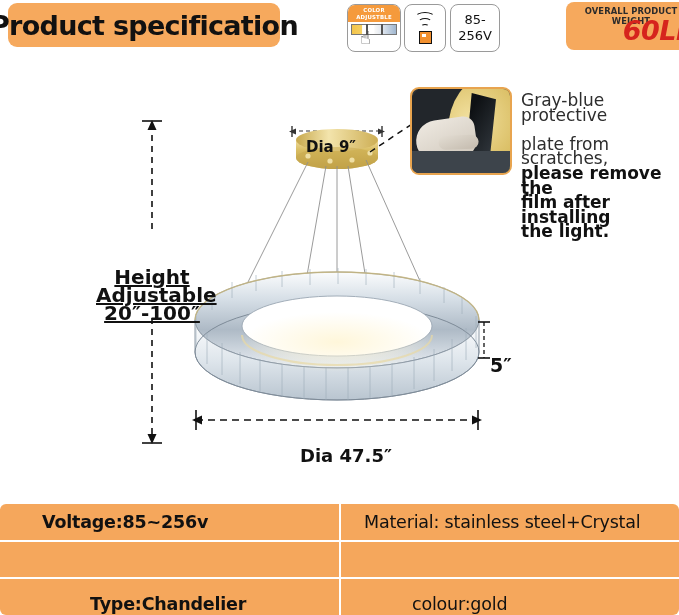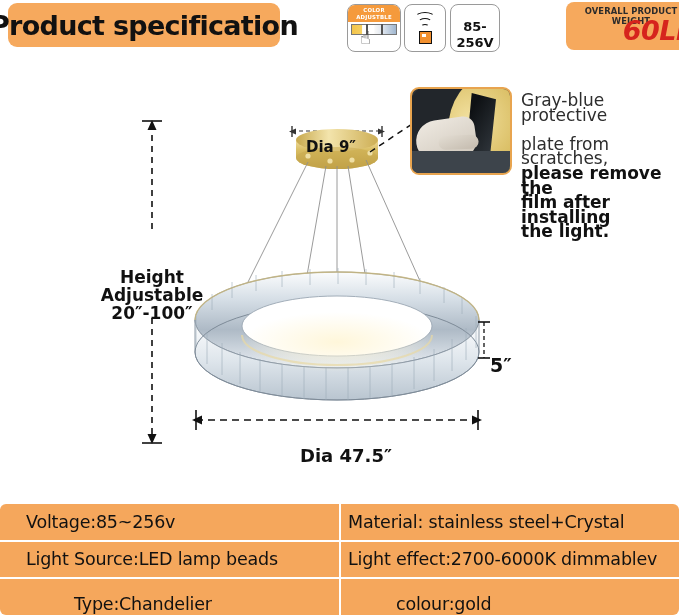--- a/index.html
+++ b/index.html
@@ -108,23 +108,23 @@
     background: #f2902f; border: 1.4px solid #111;
     box-sizing: border-box; position: relative;
   }
   .rbody::after {
     content: ""; position: absolute; left: 2px; top: 1.5px;
     width: 4px; height: 3px; background: #ffffff;
   }
   
   #badge-voltage { left: 450px; width: 50px; }
   .volt-txt {
-    position: absolute; left: 0; right: 0; top: 14px;
+    position: absolute; left: 0; right: 0; top: 7px;
     text-align: center;
-    font-size: 13px; font-weight: bold; line-height: 16px;
+    font-size: 13px; font-weight: normal; line-height: 16px;
     color: #111;
   }
   
   #badge-weight {
     position: absolute;
     left: 543px; top: 2px; width: 130px; height: 48px;
     background: #f6a95d; border-radius: 8px; margin-left: 23px;
   }
   .w-label {
     position: absolute; left: 0; right: 0; top: 4px;
@@ -147,21 +147,21 @@
     position: absolute;
     font-weight: bold; color: #111;
     white-space: nowrap;
     margin-top: 32px;
   }
   #label-dia9 { left: 306px; top: 48px; font-size: 15px; }
   #label-dia475 { left: 300px; top: 355px; font-size: 18px; }
   #label-5in { left: 490px; top: 264px; font-size: 19px; }
   #label-height {
     left: 96px; top: 178px; width: 112px;
-    text-align: center; font-size: 17px; line-height: 18px;
+    text-align: center; font-size: 20px; line-height: 18px; text-decoration: underline;
   }
 
   .note-text {
     position: absolute; left: 521px; top: 35px; width: 156px;
     font-size: 17px; line-height: 14.6px; color: #2d2d2d;
   }
   .note-text .bold { font-weight: bold; color: #111; }
 
   
   .inset {
@@ -224,22 +224,22 @@
   .spec-row.r0 { top: 0; }
   .spec-row.r1 { top: 37px; }
   .spec-row.r2 { top: 82px; margin-left: 48px; }
   .spec-cell {
     height: 36px;
     display: flex; align-items: center;
     font-size: 17.5px; font-weight: normal; color: #111;
     letter-spacing: -0.2px;
     white-space: nowrap;
   }
-  .spec-cell.left  { width: 340px; padding-left: 26px; box-sizing: border-box; }
-  .spec-cell.right { width: 339px; padding-left: 8px;  box-sizing: border-box; }
+  .spec-cell.left  { width: 340px; padding-left: 42px; box-sizing: border-box; font-weight: bold; }
+  .spec-cell.right { width: 339px; padding-left: 24px;  box-sizing: border-box; }
   .hline {
     position: absolute; left: 0; width: 679px; height: 2px;
     background: #ffffff;
   }
   .hline.h1 { top: 36px; }
   .hline.h2 { top: 73px; }
   .vline {
     position: absolute; left: 339px; top: 0; width: 2px; height: 111px;
     background: #ffffff;
   }
@@ -434,24 +434,20 @@
     <div>Adjustable</div>
     <div>20″-100″</div>
   </div>
 </div>
 
 <div class="spec">
   <div class="spec-row r0">
     <div class="spec-cell left">Voltage:85~256v</div>
     <div class="spec-cell right">Material: stainless steel+Crystal</div>
   </div>
-  <div class="spec-row r1">
-    <div class="spec-cell left">Light Source:LED lamp beads</div>
-    <div class="spec-cell right">Light effect:2700-6000K dimmablev</div>
-  </div>
   <div class="spec-row r2">
     <div class="spec-cell left">Type:Chandelier</div>
     <div class="spec-cell right">colour:gold</div>
   </div>
   <div class="hline h1"></div>
   <div class="hline h2"></div>
   <div class="vline"></div>
 </div>
 
 </body></html>

